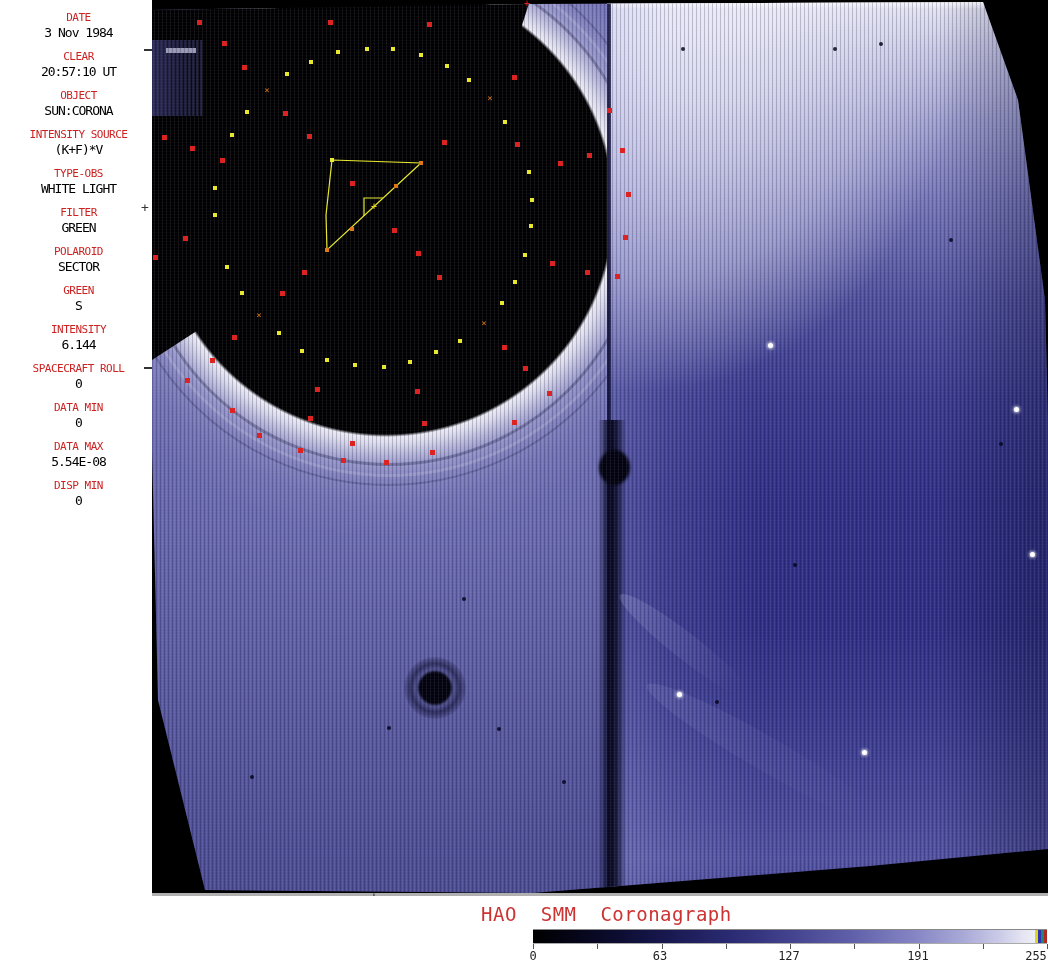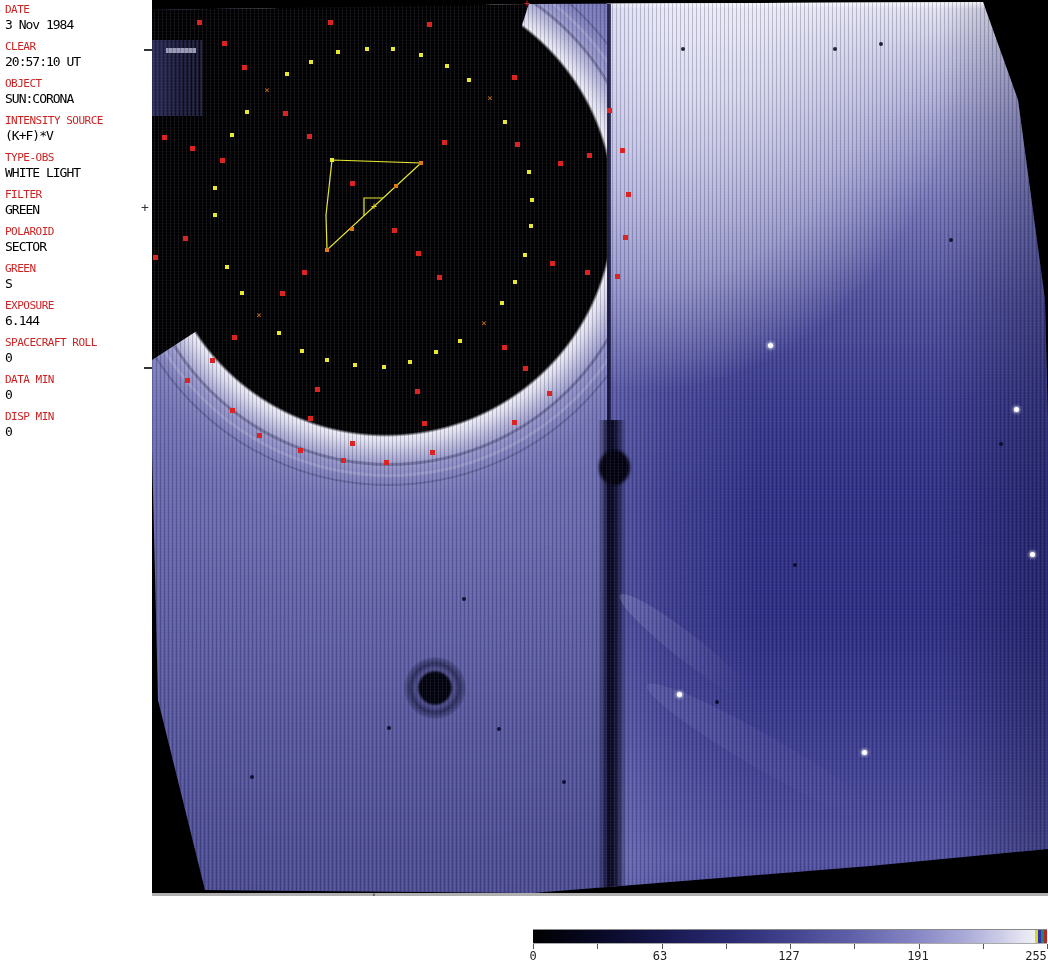--- a/index.html
+++ b/index.html
@@ -1,21 +1,21 @@
 <!DOCTYPE html>
 <html><head>
 <meta charset="utf-8">
 <style>
   html,body{margin:0;padding:0;background:#ffffff;}
   .page{position:relative;width:1048px;height:960px;background:#ffffff;overflow:hidden;
         font-family:"DejaVu Sans Mono","Liberation Mono",monospace;}
 
   
   .sidebar{position:absolute;left:0;top:0;width:152px;height:893px;background:#ffffff;padding-top:3px;box-sizing:border-box;}
-  .field{margin:0 0 6px 5px;}
+  .field{margin:8px 0 6px 5px;text-align:center;}
   .field .lbl{display:block;font-size:11px;line-height:13px;color:#cc2222;letter-spacing:-0.5px;white-space:pre;}
   .field .val{display:block;font-size:13px;line-height:18px;color:#000000;letter-spacing:-1px;white-space:pre;}
 
   
   .panel{position:absolute;left:152px;top:0;width:896px;height:893px;background:#000;overflow:hidden;}
   .footprint{position:absolute;left:0;top:0;width:896px;height:893px;
      clip-path:polygon(0px 10px,378px 4px,831px 2px,866px 100px,893px 300px,896px 420px,896px 849px,718px 866px,380px 893px,53px 890px,6px 700px,0px 450px);}
   .region-left{position:absolute;left:0;top:0;width:455px;height:893px;
      background:
        linear-gradient(180deg,rgba(0,0,0,0) 60%,rgba(20,20,80,0.18) 100%),
@@ -124,30 +124,34 @@
       </div>
       <div class="field">
         <span class="lbl">POLAROID</span>
         <span class="val">SECTOR</span>
       </div>
       <div class="field">
         <span class="lbl">GREEN</span>
         <span class="val">S</span>
       </div>
       <div class="field">
-        <span class="lbl">EXPOSURE</span>
+        <span class="lbl">INTENSITY</span>
         <span class="val">6.144</span>
       </div>
       <div class="field">
         <span class="lbl">SPACECRAFT ROLL</span>
         <span class="val">0</span>
       </div>
       <div class="field">
         <span class="lbl">DATA MIN</span>
         <span class="val">0</span>
+      </div>
+      <div class="field">
+        <span class="lbl">DATA MAX</span>
+        <span class="val">5.54E-08</span>
       </div>
       <div class="field">
         <span class="lbl">DISP MIN</span>
         <span class="val">0</span>
       </div>
     </aside>
 
   <div class="panel">
     <div class="footprint">
       <div class="region-left">
@@ -291,20 +295,21 @@
       <div class="btick" style="left: 693px;"></div>
       <div class="btick" style="left: 852px;"></div>
       <div class="btick" style="left: 1012px;"></div>
       <div class="btick-plus" style="left: 374px;">+</div>
       <div class="ltick" style="top: 49px;"></div>
       <div class="ltick" style="top: 367px;"></div>
       <div class="ltick-plus" style="top: 201px;">+</div>
     </div>
 
   <div class="footer">
+    <div class="title">HAO  SMM  Coronagraph</div>
     <div class="colorbar" id="colorbar">
         <div class="stripe" style="right: 9px; background: rgb(216, 216, 32);"></div>
         <div class="stripe" style="right: 6px; background: rgb(48, 48, 176);"></div>
         <div class="stripe" style="right: 3px; background: rgb(28, 136, 120);"></div>
         <div class="stripe" style="right: 0px; background: rgb(176, 40, 32);"></div>
       </div>
     <div id="colorbar-scale">
         <div class="cbtick" style="left: 533px;"></div>
         <div class="cbtick" style="left: 597.25px;"></div>
         <div class="cbtick" style="left: 661.5px;"></div>

